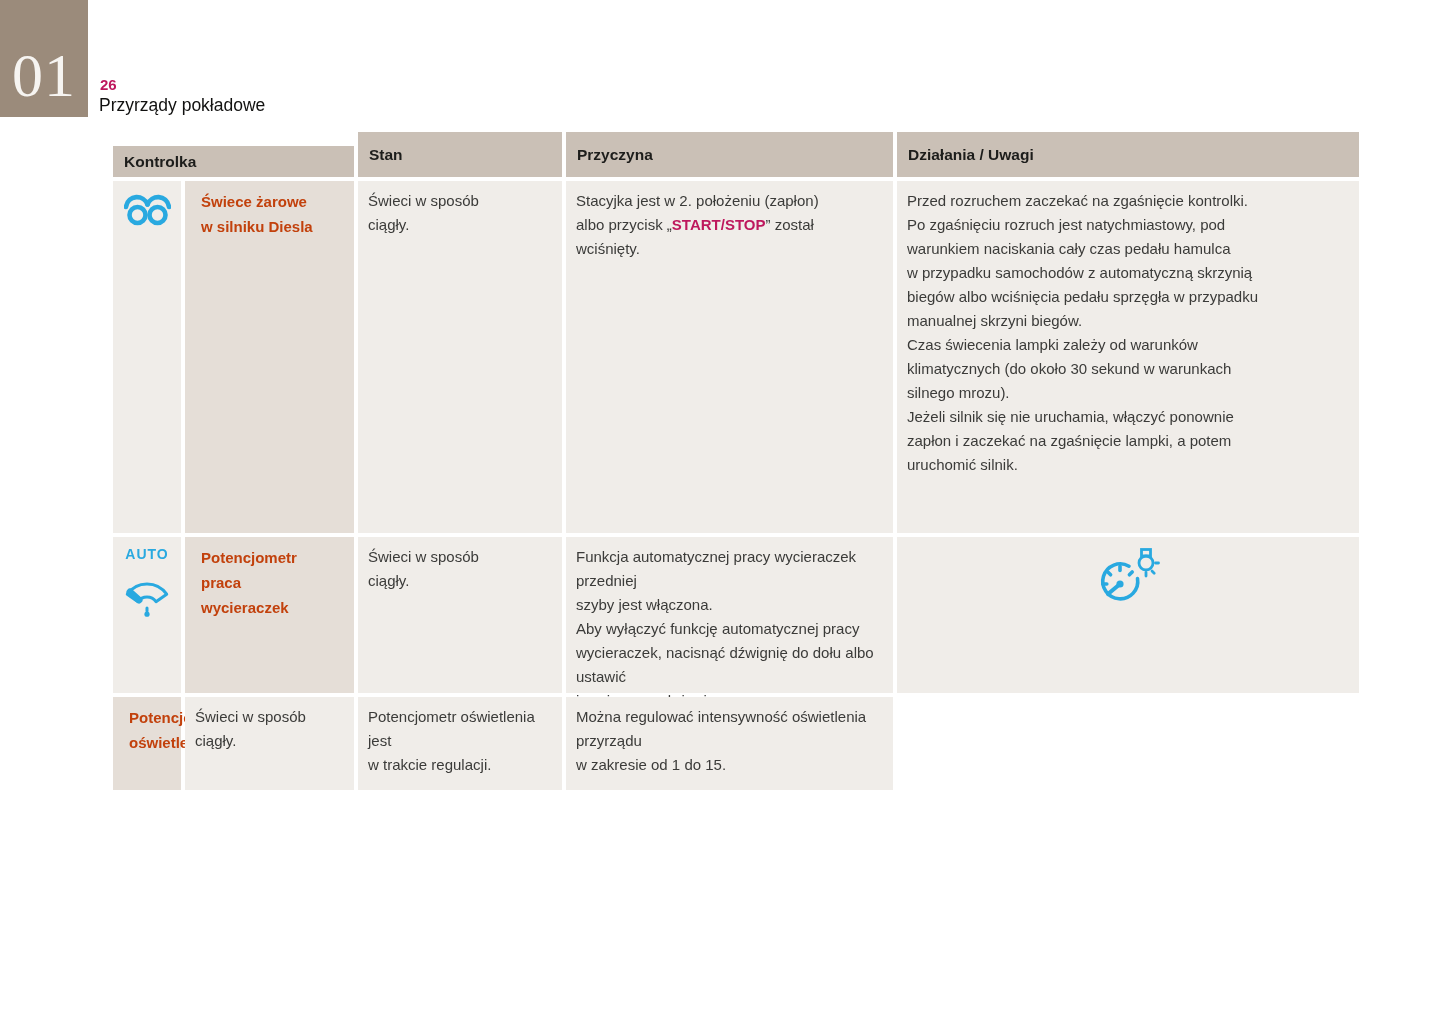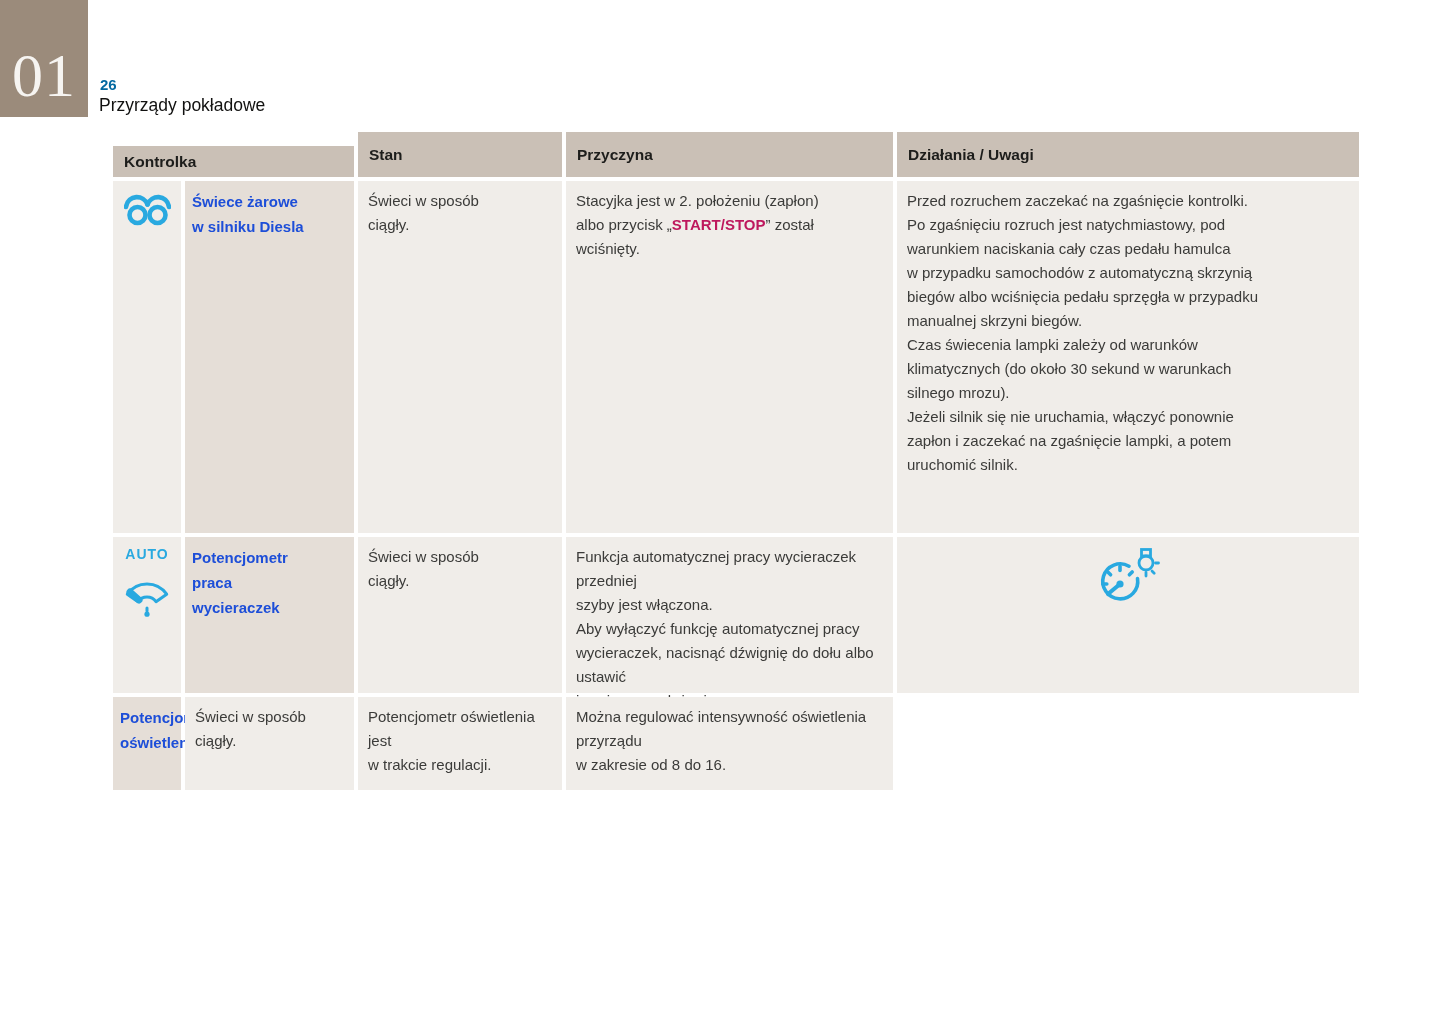--- a/index.html
+++ b/index.html
@@ -11,21 +11,21 @@
   .chapter-tab{
     position:absolute;left:0;top:0;width:88px;height:117px;
     background:#9b8b7b;color:#f6f4f1;
     font-family:"Liberation Serif", serif;
     font-size:62px;font-weight:400;
     display:flex;align-items:flex-end;justify-content:center;
     padding-bottom:6px;box-sizing:border-box;letter-spacing:1px;text-align:center;
   }
   .page-number{
     position:absolute;left:100px;top:76px;
-    font-size:15px;font-weight:bold;color:#0369a1;
+    font-size:15px;font-weight:bold;color:#be185d;
   }
   .page-subtitle{
     position:absolute;left:99px;top:95px;
     font-size:17.5px;color:#111110;
   }
   .table{
     position:absolute;left:113px;top:132px;width:1246px;
     display:grid;
     grid-template-columns:68px 169px 204px 327px 462px;
     grid-template-rows:45px 352px 156px 93px;
@@ -38,22 +38,22 @@
     font-size:15.5px;font-weight:bold;color:#1d1d1b;
     padding-left:11px;box-sizing:border-box;
   }
   .hcell.span2{grid-column:1 / span 2;margin-top:14px;}
   .cell{
     background:#f0ede9;box-sizing:border-box;
     font-size:15px;line-height:24px;color:#3b3b39;
     padding:8px 8px 0 10px;white-space:pre-line;
   }
   .cell.label{
-    background:#e5ded7;font-weight:bold;color:#1d4ed8;
-    line-height:25px;padding-left:7px;
+    background:#e5ded7;font-weight:bold;color:#c2410c;
+    line-height:25px;padding-left:16px;
   }
   .cell.iconcell{
     padding:10px 0 0 0;display:flex;flex-direction:column;
     align-items:center;white-space:normal;
   }
   .auto-text{
     color:#29a9e0;font-weight:bold;font-size:14px;letter-spacing:1px;
     line-height:14px;margin-bottom:9px;
   }
   .b{font-weight:bold;color:#be185d;}
@@ -141,15 +141,15 @@
       </g>
     </svg>
   </div>
   <div class="cell label">Potencjometr
 oświetlenia</div>
   <div class="cell">Świeci w sposób
 ciągły.</div>
   <div class="cell">Potencjometr oświetlenia jest
 w trakcie regulacji.</div>
   <div class="cell">Można regulować intensywność oświetlenia przyrządu
-w zakresie od 8 do 16.</div>
+w zakresie od 1 do 15.</div>
 
 </div>
 
 </body></html>

